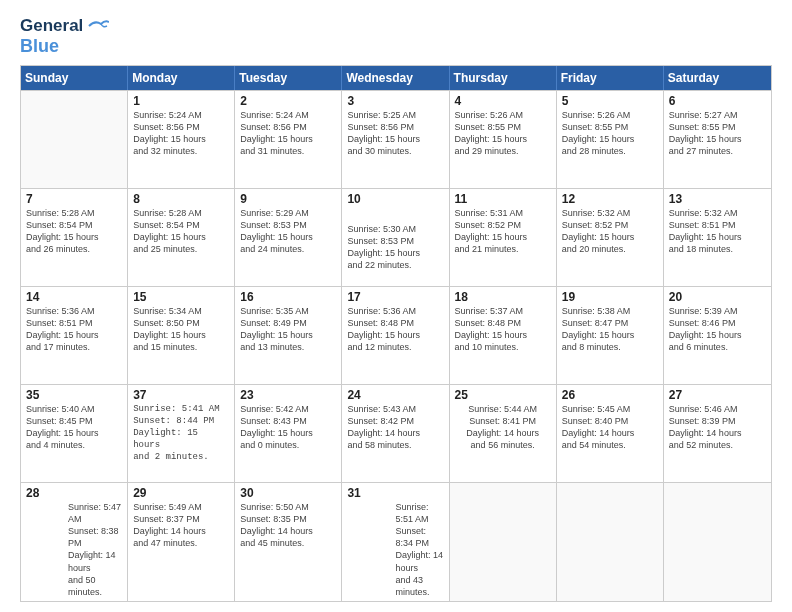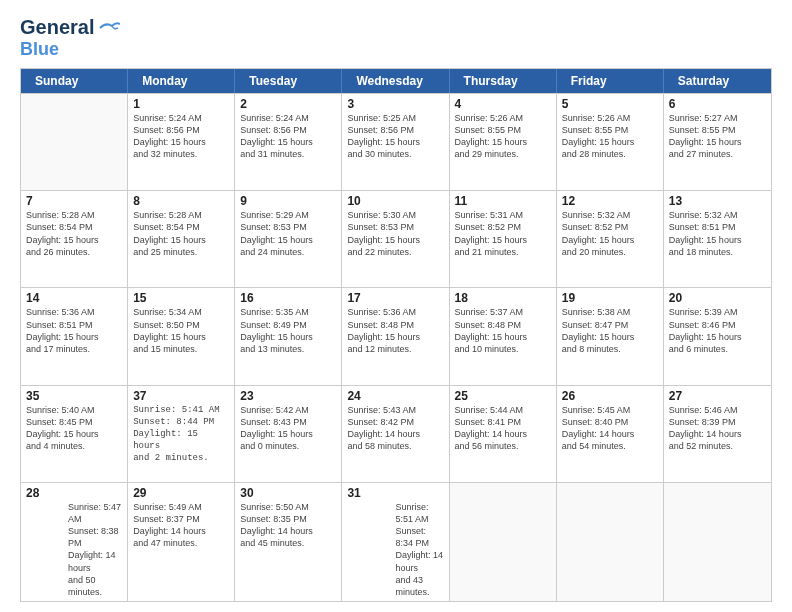--- a/index.html
+++ b/index.html
@@ -54,21 +54,21 @@
     }
     .cal-header {
       display: grid;
       grid-template-columns: repeat(7, 1fr);
       background: #2a5fa5;
     }
     .cal-header-cell {
       color: #fff;
       font-size: 12px;
       font-weight: bold;
-      padding: 5px 14px;
+      padding: 5px 4px;
       border-right: 1px solid #4a7fc5;
       text-align: left;
     }
     .cal-header-cell:last-child { border-right: none; }
     .cal-body {
       flex: 1;
       display: flex;
       flex-direction: column;
     }
     .cal-row {
@@ -99,21 +99,21 @@
       color: #444;
     }
   </style>
 </head>
 <body>
 
 <div class="page">
   <div class="header">
     <div class="logo">
       <div class="logo-row">
-        <span style="font-size:20px;font-weight:bold;color:#1a3a5c;">General</span>
+        <span style="font-size:17px;font-weight:bold;color:#1a3a5c;">General</span>
         <svg width="22" height="16" viewBox="0 0 22 16">
           <path d="M2 8 Q8 2 14 6 Q18 2 22 4" stroke="#4a90d9" stroke-width="2" fill="none"></path>
           <path d="M14 6 Q16 10 20 8" stroke="#4a90d9" stroke-width="1.5" fill="none"></path>
         </svg>
       </div>
       <div>
         <span style="font-size:18px;font-weight:bold;color:#4a90d9;">Blue</span>
       </div>
     </div>
     <div class="title-block">
@@ -195,21 +195,21 @@
           </div>
           <div class="cal-cell">
             <div class="day-num">9</div>
             <div class="day-info" style="white-space: pre-line;">Sunrise: 5:29 AM
 Sunset: 8:53 PM
 Daylight: 15 hours
 and 24 minutes.</div>
           </div>
           <div class="cal-cell">
             <div class="day-num">10</div>
-            <div class="day-info" style="white-space: pre-line;">Sunrise: 5:30 AM
+            <div class="day-info" style="white-space: pre-line; margin-top: 16px;">Sunrise: 5:30 AM
 Sunset: 8:53 PM
 Daylight: 15 hours
 and 22 minutes.</div>
           </div>
           <div class="cal-cell">
             <div class="day-num">11</div>
             <div class="day-info" style="white-space: pre-line;">Sunrise: 5:31 AM
 Sunset: 8:52 PM
 Daylight: 15 hours
 and 21 minutes.</div>
@@ -304,21 +304,21 @@
           </div>
           <div class="cal-cell">
             <div class="day-num">24</div>
             <div class="day-info" style="white-space: pre-line;">Sunrise: 5:43 AM
 Sunset: 8:42 PM
 Daylight: 14 hours
 and 58 minutes.</div>
           </div>
           <div class="cal-cell">
             <div class="day-num">25</div>
-            <div class="day-info" style="white-space: pre-line;">Sunrise: 5:44 AM
+            <div class="day-info" style="white-space: pre-line; text-align: center;">Sunrise: 5:44 AM
 Sunset: 8:41 PM
 Daylight: 14 hours
 and 56 minutes.</div>
           </div>
           <div class="cal-cell">
             <div class="day-num">26</div>
             <div class="day-info" style="white-space: pre-line;">Sunrise: 5:45 AM
 Sunset: 8:40 PM
 Daylight: 14 hours
 and 54 minutes.</div>

